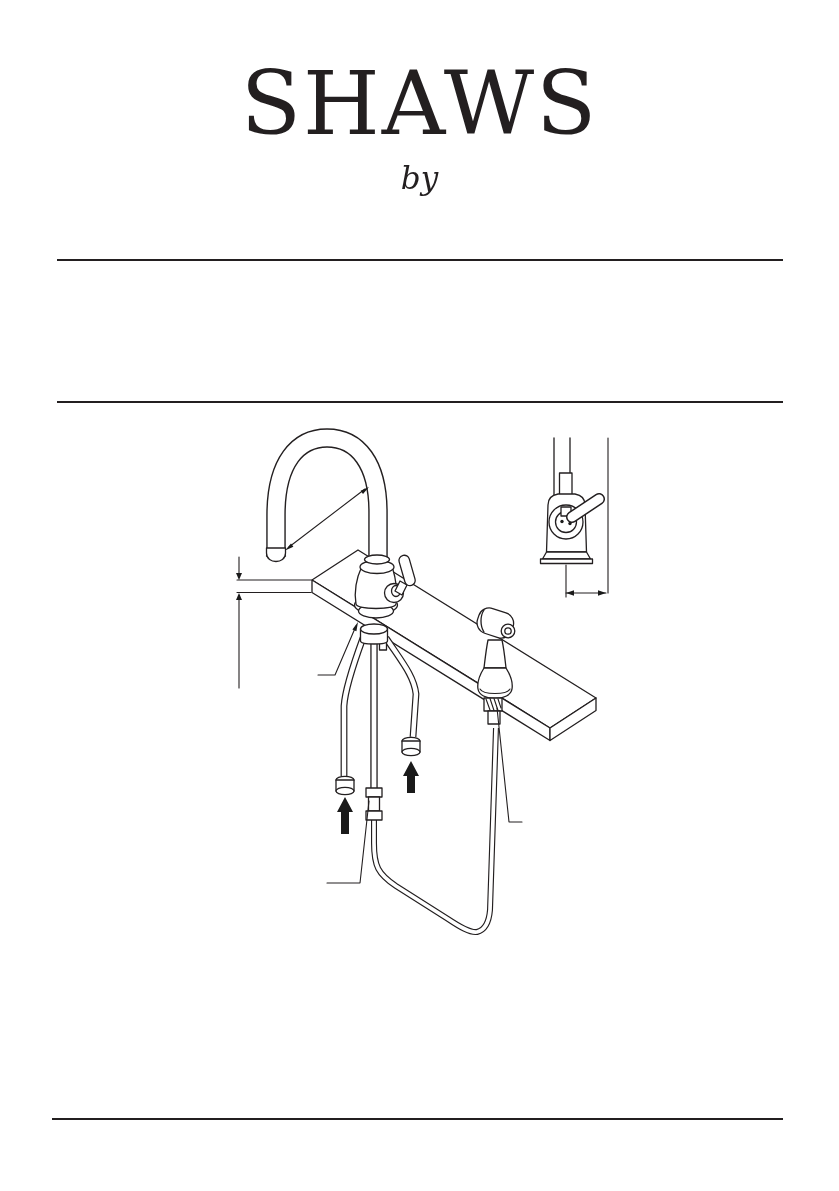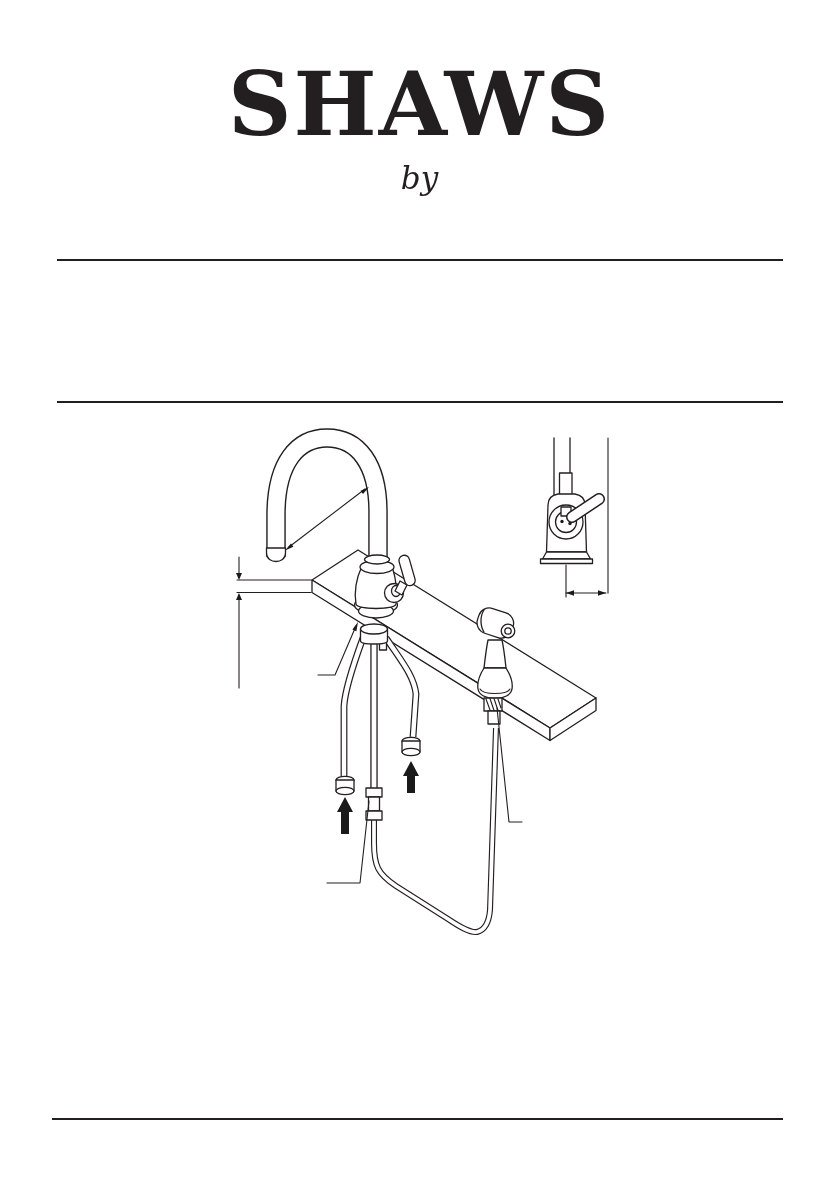--- a/index.html
+++ b/index.html
@@ -3,21 +3,21 @@
 <meta charset="utf-8">
 <style>
   html,body { margin:0; padding:0; background:#e8e8e8; }
   .page {
     position:relative; width:839px; height:1191px; margin:0 auto;
     background:#ffffff; overflow:hidden;
     font-family:"DejaVu Serif", serif; color:#231f20;
   }
   .logo { position:absolute; top:60px; left:0; right:0; text-align:center; }
   .brand {
-    font-family:"DejaVu Serif", serif; font-weight:700; font-size:88px;
+    font-family:"DejaVu Serif", serif; font-weight:400; font-size:88px;
     line-height:1; letter-spacing:2px; color:#231f20; margin:0;
   }
   .byline {
     margin-top:12px; display:flex; justify-content:center; align-items:center; 
   }
   .byline-by {
     font-family:"DejaVu Serif", serif; font-style:italic; font-size:31px; color:#231f20;
   }
   .byline-brand {
     font-family:"DejaVu Serif", serif; font-weight:700; font-size:20px;

